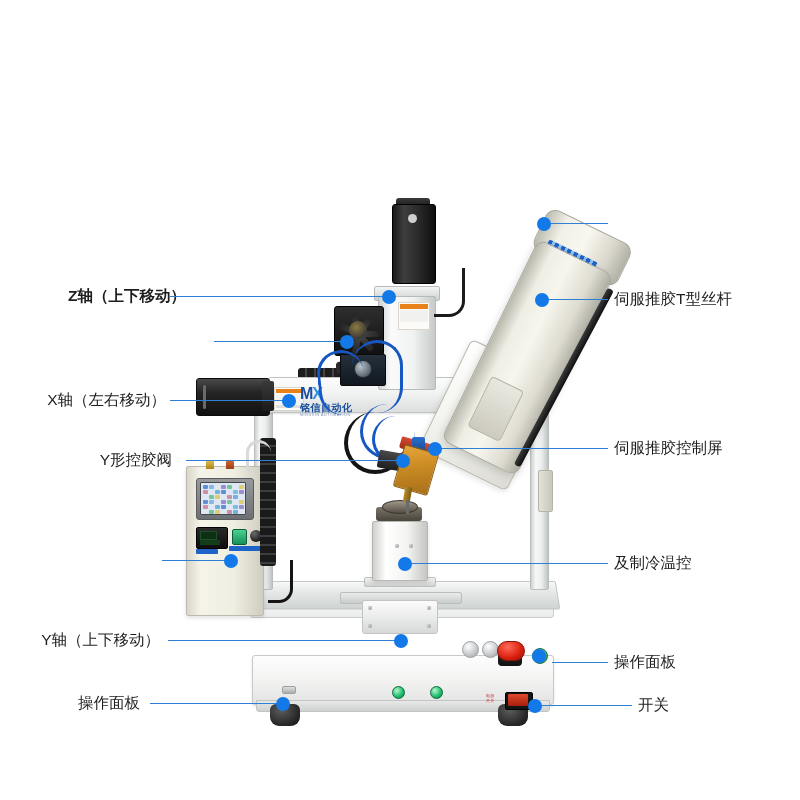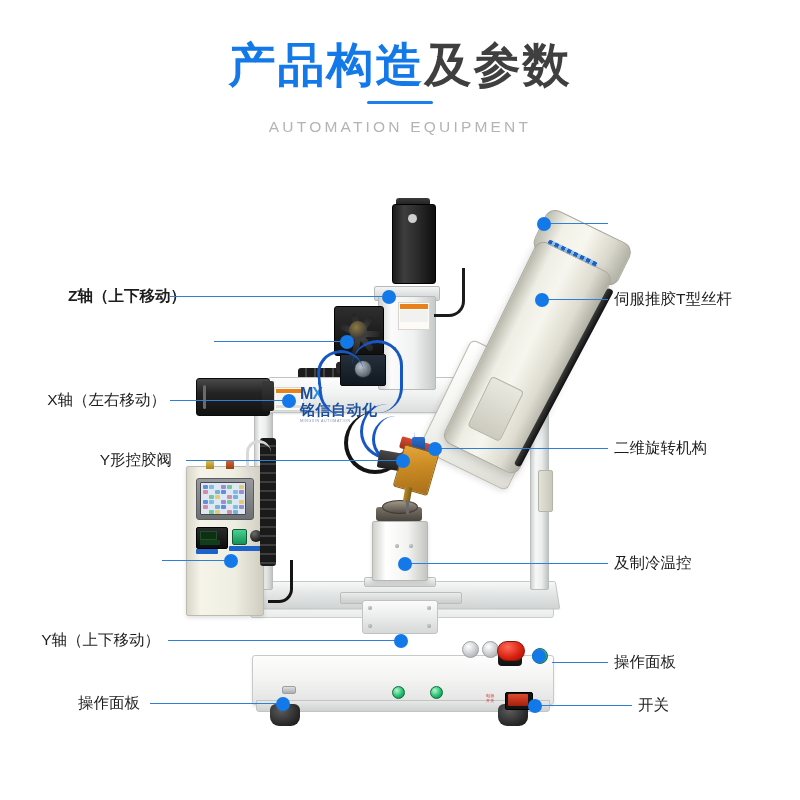--- a/index.html
+++ b/index.html
@@ -117,21 +117,21 @@
   }
   .brandplate{
     left:300px;top:386px;width:138px;height:24px;
   }
   .mx{
     font-family:"Liberation Sans",sans-serif;
     font-weight:bold;font-size:16px;color:#1b4f9c;letter-spacing:-1px;
     line-height:1;
   }
   .mx .v{color:#2e8fe0;}
-  .mx-cn{font-size:15px;color:#1b4f9c;font-weight:bold;letter-spacing:.5px;line-height:1.1;}
+  .mx-cn{font-size:10px;color:#1b4f9c;font-weight:bold;letter-spacing:.5px;line-height:1.1;}
   .mx-en{font-size:3.6px;color:#7f93b5;letter-spacing:.6px;}
   .warnlabel{
     left:274px;top:387px;width:28px;height:22px;
     background:#fbfbfa;border:1px solid #d8d6cf;border-radius:1px;
   }
   .warnlabel .wbar{height:4px;background:#e8811a;margin:1px 1px 0 1px;}
   .warnlabel .wbox{height:10px;margin:1px;background:#f3f3f1;}
   .warnlabel .wfoot{height:3px;margin:0 1px;background:#dfe0de;}
 
   
@@ -463,27 +463,20 @@
     left:538px;top:470px;width:13px;height:40px;
     background:linear-gradient(90deg,#e3e2d7,#c9c8bc);
     border:1px solid #b5b4a8;border-radius:2px;
   }
 </style>
 </head>
 <body>
 
 <div id="page">
 
-  <div class="header">
-    <div class="title">
-      <span class="hl">产品构造</span><span class="nm">及参数</span>
-    </div>
-    <div class="title-rule"></div>
-    <div class="subtitle">AUTOMATION EQUIPMENT</div>
-  </div>
 
   <div class="machine">
 
     <div class="pc base-top-plate"></div>
     <div class="pc table-slab"></div>
     <div class="pc base-body"></div>
     <div class="pc base-skirt"></div>
     <div class="pc foot f1"></div>
     <div class="pc foot f2"></div>
 
@@ -685,21 +678,21 @@
   <div class="leader" style="left:546px;top:223px;width:62px;"></div>
   <div class="dot" style="left:537px;top:217px;"></div>
 
   <div class="callout right" style="left:614px;top:289px;">
     <span>伺服推胶T型丝杆</span>
   </div>
   <div class="leader" style="left:548px;top:299px;width:60px;"></div>
   <div class="dot" style="left:535px;top:293px;"></div>
 
   <div class="callout right" style="left:614px;top:438px;">
-    <span>二维旋转机构</span>
+    <span>伺服推胶控制屏</span>
   </div>
   <div class="leader" style="left:438px;top:448px;width:170px;"></div>
   <div class="dot" style="left:428px;top:442px;"></div>
 
   <div class="callout right" style="left:614px;top:553px;">
     <span>及制冷温控</span>
   </div>
   <div class="leader" style="left:408px;top:563px;width:200px;"></div>
   <div class="dot" style="left:398px;top:557px;"></div>
 

